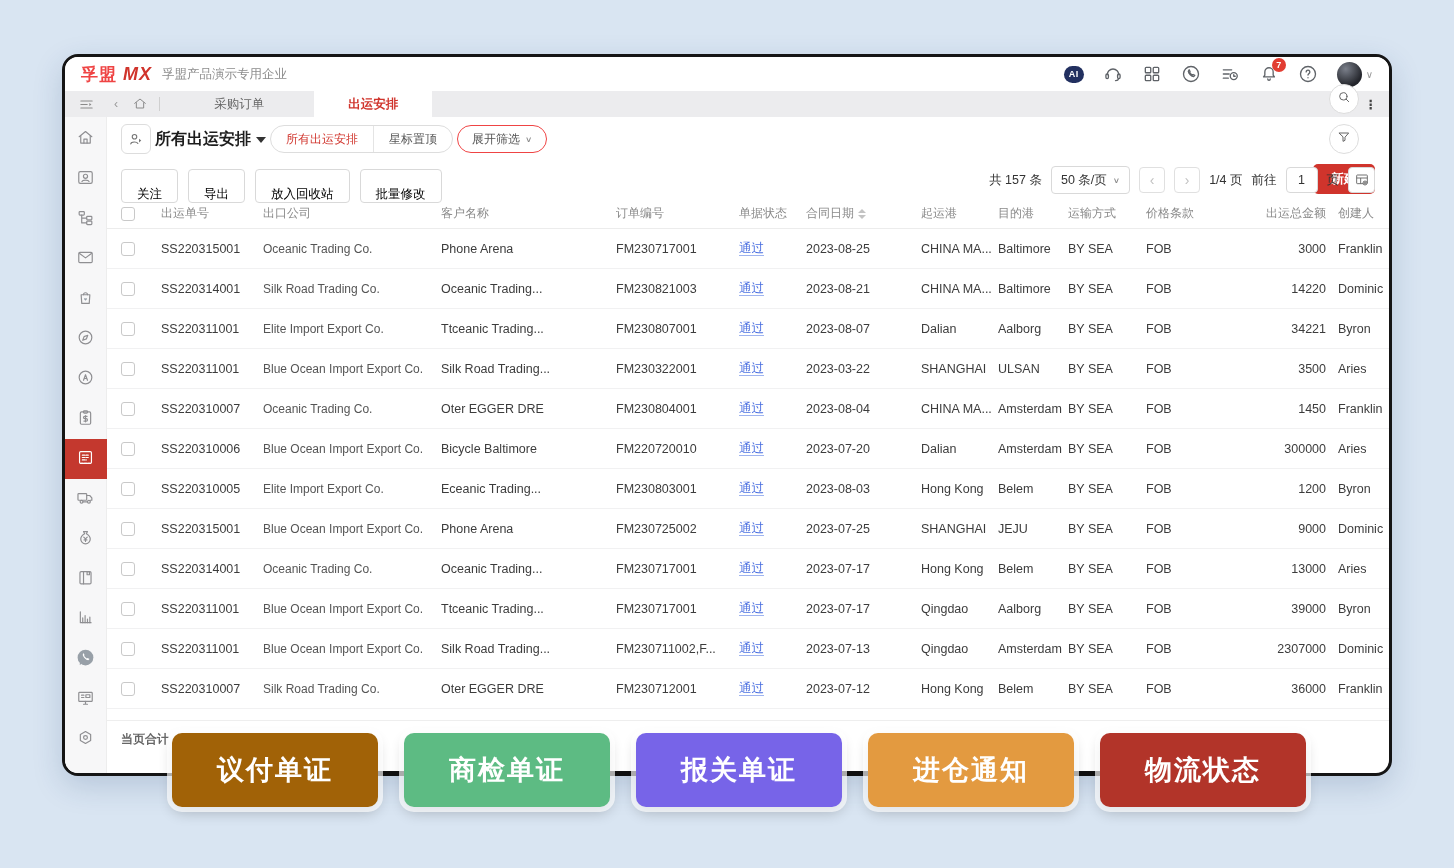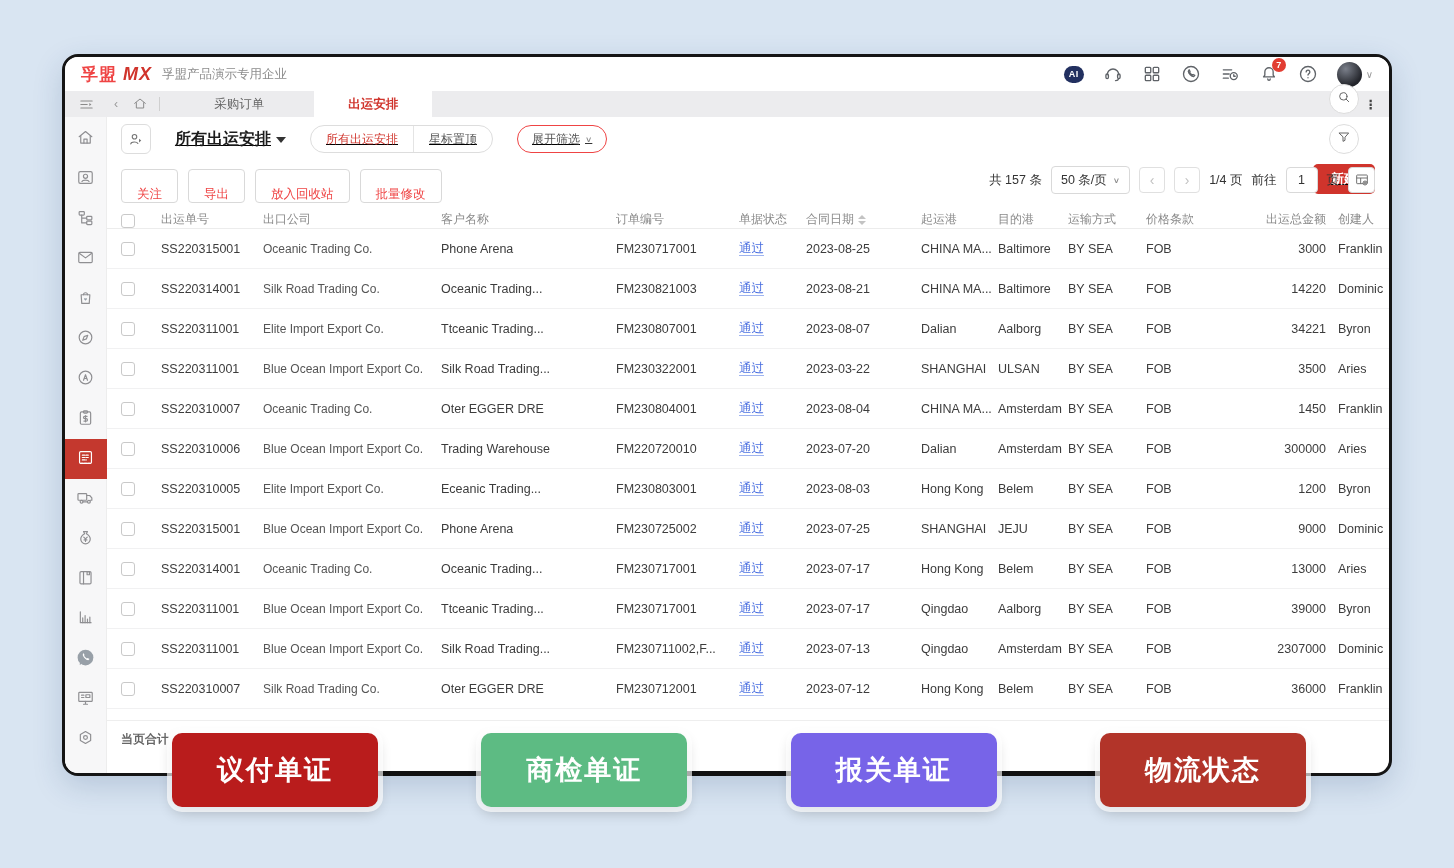--- a/index.html
+++ b/index.html
@@ -40,50 +40,50 @@
   .body-row { flex:1; display:flex; min-height:0; }
   .sidebar { width:42px; flex:0 0 42px; background:#f7f7f8; border-right:1px solid #ededed; display:flex; flex-direction:column; align-items:center; padding-top:2px; }
   .side-item { width:42px; height:40px; display:flex; align-items:center; justify-content:center; cursor:pointer; }
   .side-item svg { stroke:#8f8f92; fill:none; stroke-width:1.5; stroke-linecap:round; stroke-linejoin:round; }
   .side-item.active { background:#c4382e; }
   .side-item.active svg { stroke:#fff; }
   .side-item .fillc { fill:#98a0a8; stroke:none; }
   .main { flex:1; display:flex; flex-direction:column; min-width:0; }
 
   
-  .filter-row { height:44px; flex:0 0 44px; display:flex; align-items:center; padding:0 14px; gap:24px;text-decoration:underline; }
+  .filter-row { height:44px; flex:0 0 44px; display:flex; align-items:center; padding:0 14px; gap:4px; }
   .sq-btn { width:30px; height:30px; border:1px solid #ddd; border-radius:6px; background:#fff; display:flex; align-items:center; justify-content:center; cursor:pointer; }
   .sq-btn svg { stroke:#777; fill:none; stroke-width:1.5; stroke-linecap:round; stroke-linejoin:round; }
   .view-title { font-size:16px; font-weight:bold; color:#1c1c1c; display:flex; align-items:center; gap:5px; cursor:pointer; }
   .caret-down { width:0; height:0; border-left:5px solid transparent; border-right:5px solid transparent; border-top:6px solid #333; margin-top:2px; }
   .pill-group { display:flex; border:1px solid #ddd; border-radius:15px; height:28px; overflow:hidden; background:#fff; }
   .pill-seg { display:flex; align-items:center; padding:0 15px; font-size:12px; color:#555; cursor:pointer; }
   .pill-seg.red { color:#d0342c; }
   .pill-seg + .pill-seg { border-left:1px solid #e4e4e4; }
   .pill { display:flex; align-items:center; gap:5px; border:1px solid #ef4444; border-radius:15px; height:28px; padding:0 14px; font-size:12px; color:#555; background:#fff; cursor:pointer; }
   .filter-right { margin-left:auto; display:flex; align-items:center; gap:10px;flex-direction:column; }
   .circle-btn { width:30px; height:30px; border:1px solid #ddd; border-radius:50%; background:#fff; display:flex; align-items:center; justify-content:center; cursor:pointer; }
   .circle-btn svg { stroke:#666; fill:none; stroke-width:1.5; stroke-linecap:round; stroke-linejoin:round; }
   .btn-primary { background:#d0342c; color:#fff; font-size:13px; border:none; border-radius:5px; height:30px; padding:0 18px; cursor:pointer; font-weight:bold; }
 
   
   .toolbar { height:38px; flex:0 0 38px; display:flex; align-items:center; padding:0 14px; gap:10px; }
-  .btn { background:#fff; border:1px solid #d9d9d9; border-radius:4px; height:29px; padding:16px 15px; font-size:12.5px; color:#ef4444; cursor:pointer;margin-top:12px; }
+  .btn { background:#fff; border:1px solid #d9d9d9; border-radius:4px; height:29px; padding:16px 15px; font-size:12.5px; color:#000000; cursor:pointer;margin-top:12px; }
   .pager { margin-left:auto; display:flex; align-items:center; gap:9px; font-size:12.5px; color:#333; }
   .select-box { border:1px solid #d9d9d9; border-radius:4px; height:28px; display:flex; align-items:center; gap:6px; padding:0 9px; cursor:pointer; background:#fff; }
   .chev { font-size:10px; color:#888; transform:scaleY(.8); }
   .page-btn { width:26px; height:26px; border:1px solid #e0e0e0; border-radius:4px; background:#fff; display:flex; align-items:center; justify-content:center; color:#c0c0c0; font-size:14px; cursor:pointer; }
   .goto-input { width:32px; height:26px; border:1px solid #d9d9d9; border-radius:4px; text-align:center; font-size:12.5px; color:#333; }
   .cfg-btn { width:27px; height:26px; border:1px solid #d9d9d9; border-radius:4px; background:#fff; display:flex; align-items:center; justify-content:center; cursor:pointer; }
   .cfg-btn svg { stroke:#666; fill:none; stroke-width:1.4; }
 
   
   .table { flex:1; display:flex; flex-direction:column; min-height:0; }
   .thead, .trow, .tfoot { display:flex; align-items:center; padding:0 14px; }
-  .thead { height:30px; flex:0 0 30px; border-bottom:1px solid #ececec; font-size:12px; color:#8a8a8a;align-items:flex-end; }
+  .thead { height:30px; flex:0 0 30px; border-bottom:1px solid #ececec; font-size:12px; color:#8a8a8a; }
   .trow { height:40px; flex:0 0 40px; border-bottom:1px solid #f1f1f2; font-size:12.5px; color:#3c3c3c; }
   .cell { flex:0 0 auto; padding-right:6px; white-space:nowrap; overflow:hidden; }
   .c-cb{width:40px;} .c-no{width:102px;} .c-exp{width:178px;} .c-cust{width:175px;}
   .c-ord{width:123px;} .c-st{width:67px;} .c-date{width:115px;} .c-pol{width:77px;}
   .c-pod{width:70px;} .c-trans{width:78px;} .c-price{width:80px;}
   .c-amt{width:112px; text-align:right; padding-right:12px;} .c-crt{flex:1 1 aupx; min-width:60px;}
   .dim { color:#555; font-size:12px; }
   .cb-box { display:inline-block; width:14px; height:14px; border:1px solid #c9c9c9; border-radius:3px; background:#fff; vertical-align:middle; cursor:pointer; }
   .status-link { color:#4a6fe0; text-decoration:none; border-bottom:1px solid #9fb4ef; cursor:pointer; }
   .sort-wrap { display:inline-flex; flex-direction:column; gap:2px; margin-left:4px; vertical-align:middle; cursor:pointer; }
@@ -462,21 +462,21 @@
               <div class="cell c-pod">Amsterdam</div>
               <div class="cell c-trans">BY SEA</div>
               <div class="cell c-price">FOB</div>
               <div class="cell c-amt">1450</div>
               <div class="cell c-crt">Franklin</div>
             </div>
             <div class="trow">
               <div class="cell c-cb"><span class="cb-box"></span></div>
               <div class="cell c-no">SS220310006</div>
               <div class="cell c-exp dim">Blue Ocean Import Export Co.</div>
-              <div class="cell c-cust">Trading Warehouse</div>
+              <div class="cell c-cust">Bicycle Baltimore</div>
               <div class="cell c-ord">FM220720010</div>
               <div class="cell c-st"><a class="status-link">通过</a></div>
               <div class="cell c-date">2023-07-20</div>
               <div class="cell c-pol">Dalian</div>
               <div class="cell c-pod">Amsterdam</div>
               <div class="cell c-trans">BY SEA</div>
               <div class="cell c-price">FOB</div>
               <div class="cell c-amt">300000</div>
               <div class="cell c-crt">Aries</div>
             </div>
@@ -580,27 +580,30 @@
           </div>
         </div>
 
       </div>
     </div>
   </div>
 
   <div class="flow-row">
     <div class="flow-line"></div>
     <div class="flow-btns">
-      <div class="flow-btn" style="background: #b91c1c; justify-content: center;">
+      <div class="flow-btn" style="background: #a16207; justify-content: center;">
           <span>议付单证</span>
         </div>
       <div class="flow-btn" style="background: rgb(93, 187, 131);">
           <span>商检单证</span>
         </div>
       <div class="flow-btn" style="background: rgb(119, 100, 232);">
           <span>报关单证</span>
+        </div>
+      <div class="flow-btn" style="background: rgb(227, 154, 64);">
+          <span>进仓通知</span>
         </div>
       <div class="flow-btn" style="background: rgb(178, 52, 41);">
           <span>物流状态</span>
         </div>
     </div>
   </div>
 </div>
 
 </body></html>

